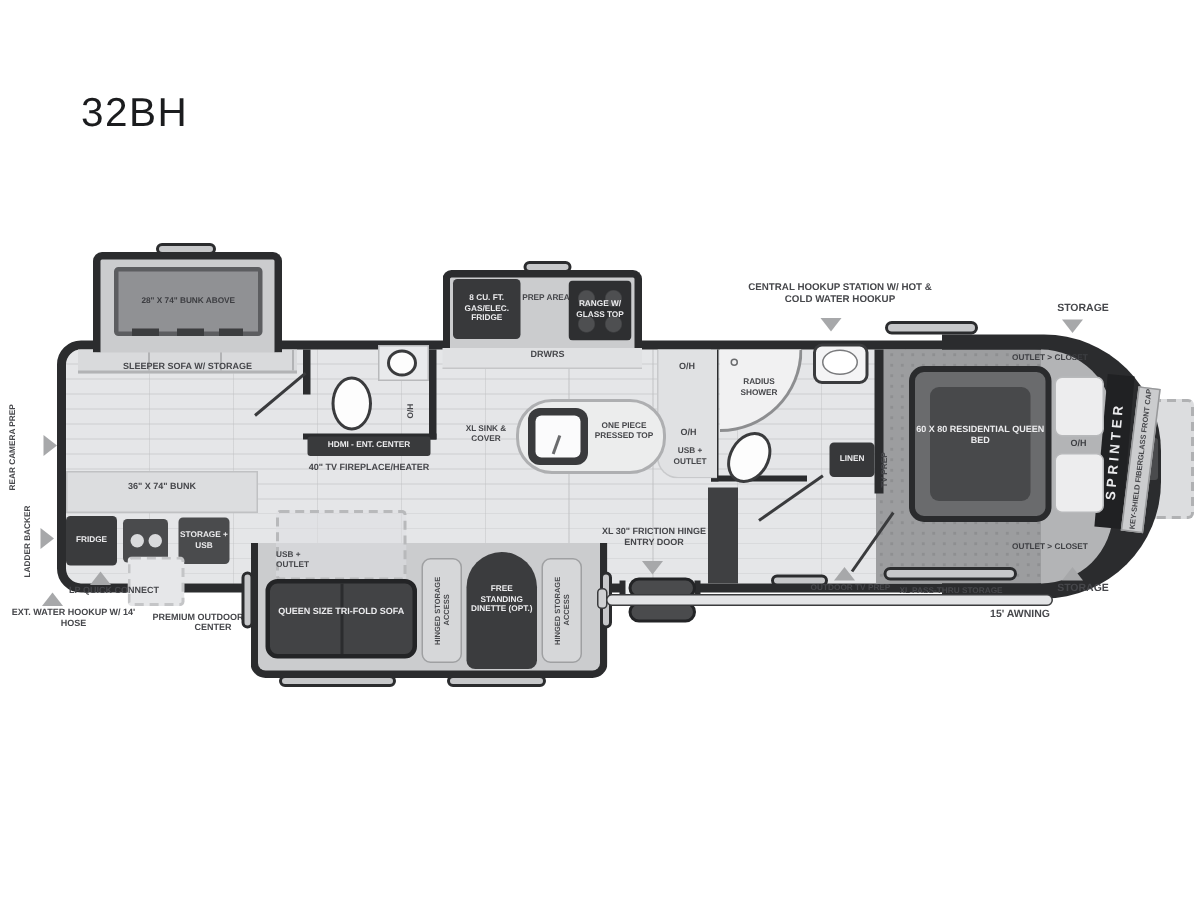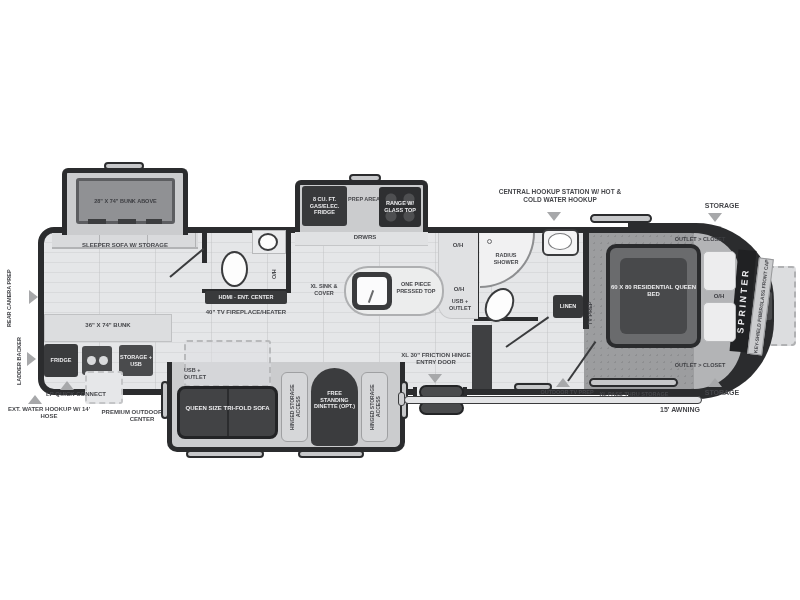--- a/index.html
+++ b/index.html
@@ -49,20 +49,21 @@
   .darkbox { position:absolute; background:#3e3f41; border-radius:3px;
              display:flex; align-items:center; justify-content:center; }
   .doorline { position:absolute; height:2px; background:#3a3b3d; transform-origin:left center; }
   .fixture { position:absolute; background:#fdfdfd; border:2px solid #3a3b3d; }
 </style>
 </head>
 <body>
 
 <div class="stage">
 
+  <div class="title">32BH</div>
 
   <div class="body-shell"></div>
 
   <div class="abs" style="left:764px;top:266px;width:32px;height:80px;background:#dcdddf;border:2px dashed #b0b1b3;border-radius:4px;"></div>
   <div class="front-cap"></div>
   <div class="abs" style="left:760px;top:292px;width:12px;height:28px;background:#4a4b4d;border-radius:2px;"></div>
 
   <div class="carpet"></div>
   <div class="closet-band"></div>
 

